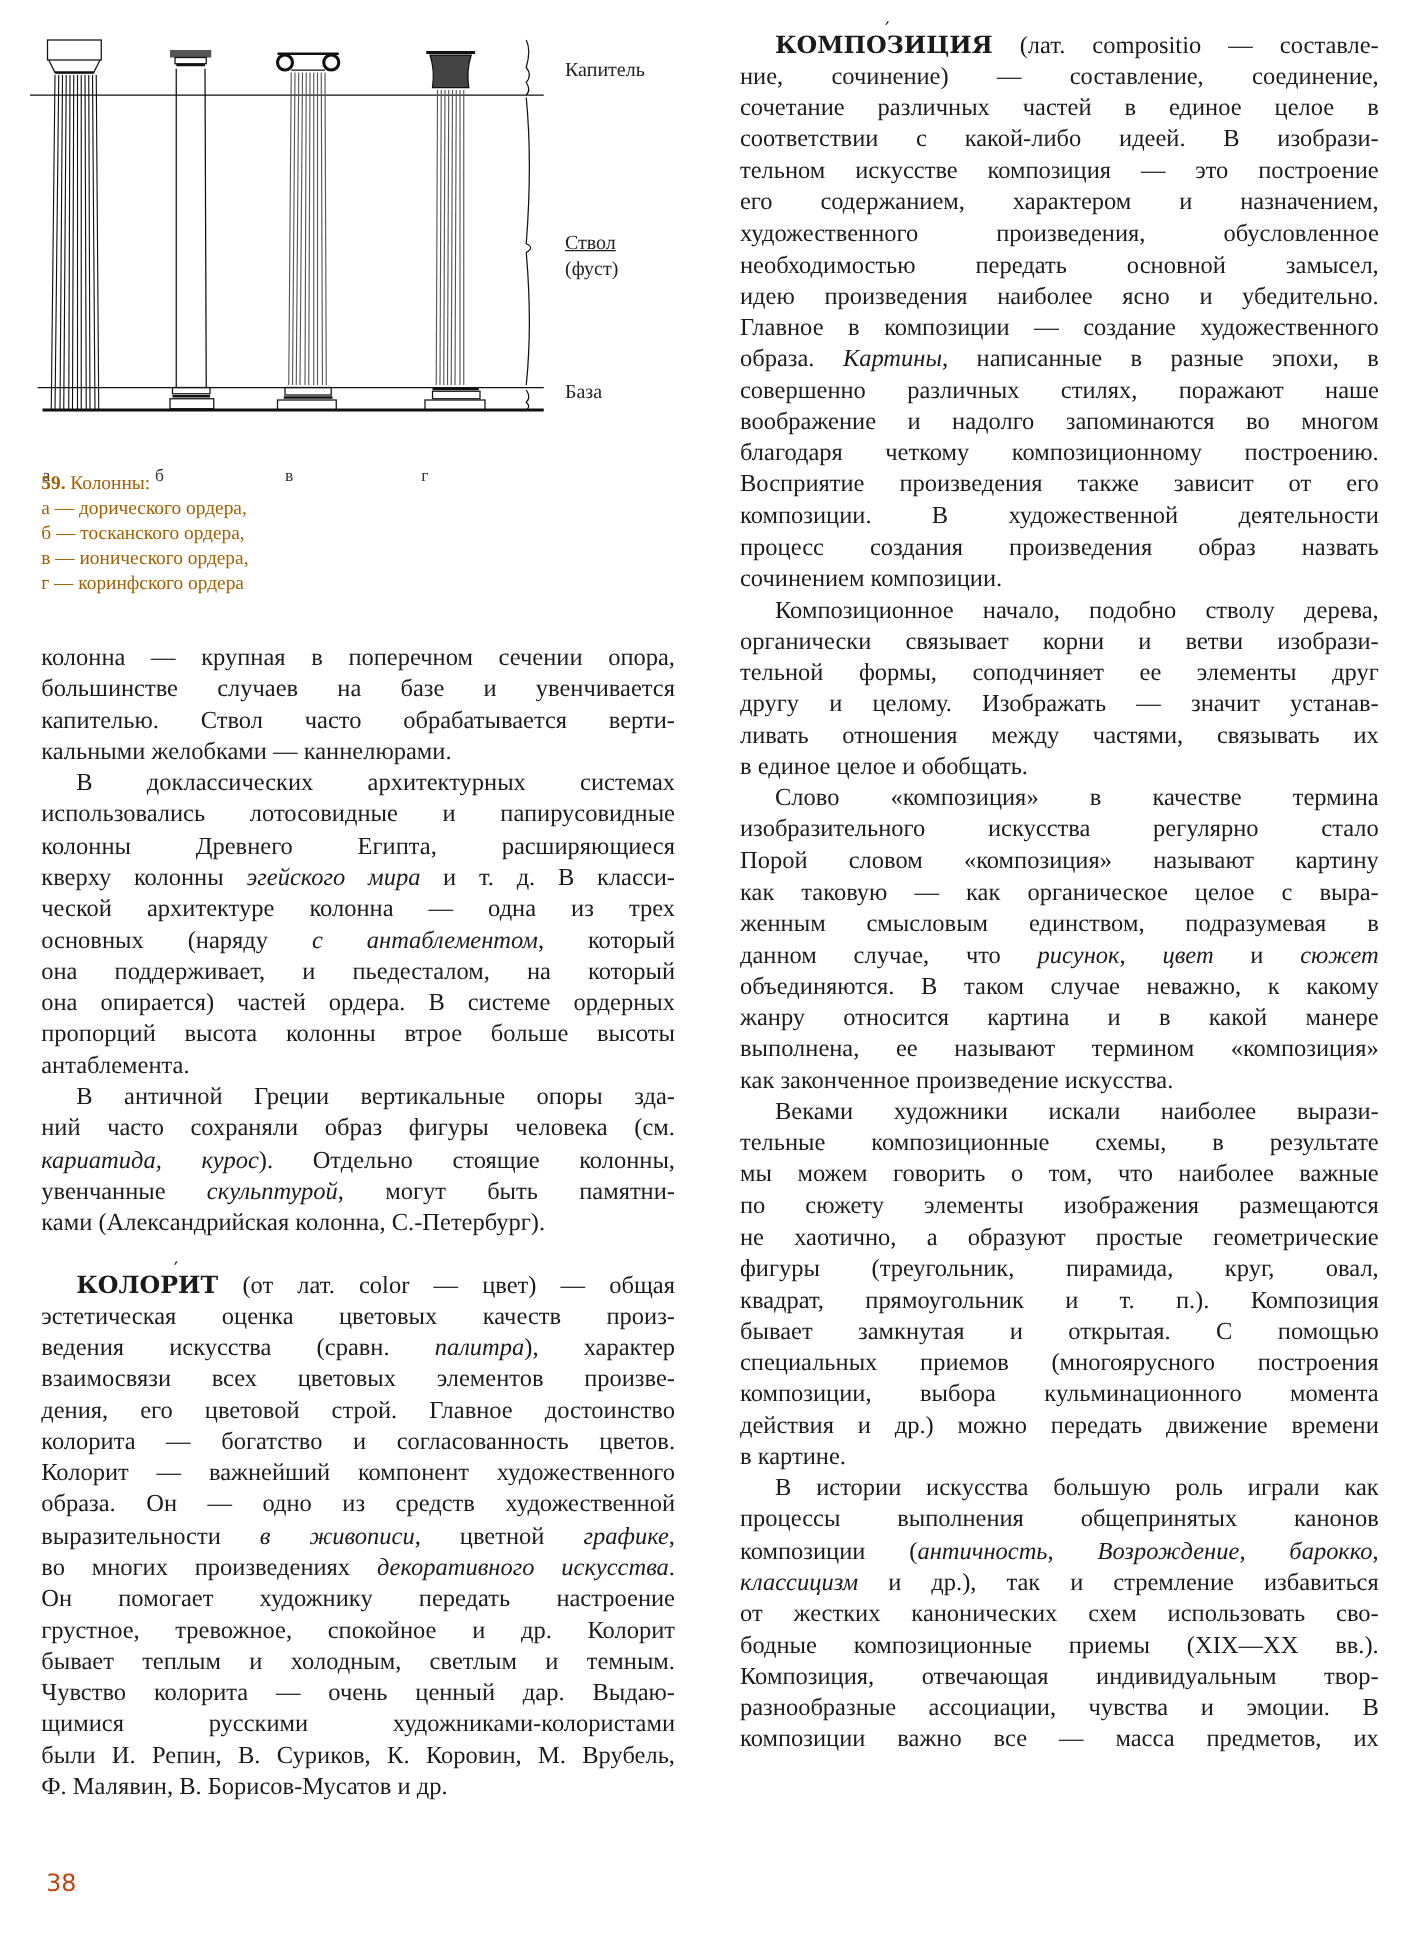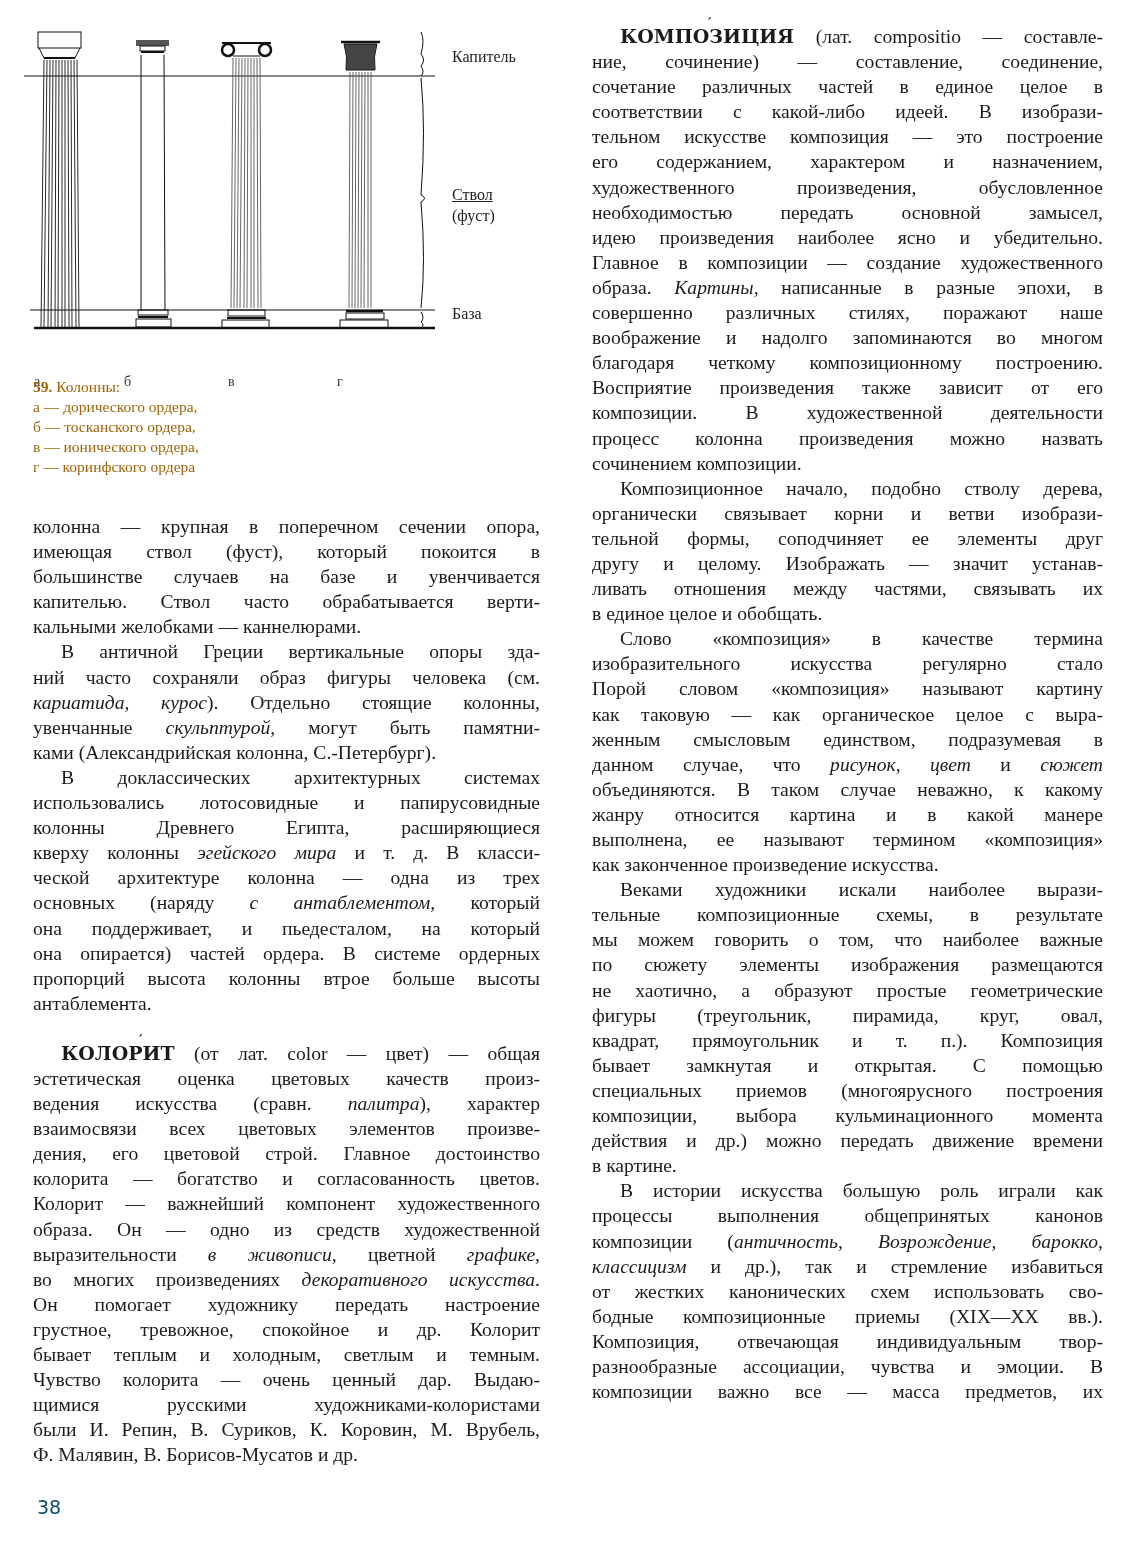--- a/index.html
+++ b/index.html
@@ -30,21 +30,21 @@
     position: absolute; font-family: "Liberation Serif", serif; font-size: 16px; color: #222;
   }
   .letter { position: absolute; top: 344px; font-family: "Liberation Serif", serif; font-size: 14px; color: #333; }
   .caption {
     position: absolute; left: 33px; top: 377px; font-family: "Liberation Serif", serif;
     font-size: 15.5px; line-height: 20px; color: #a16207;
   }
   .caption .num { font-weight: bold; }
   .page-number {
     position: absolute; left: 37px; top: 1496px; font-family: "DejaVu Sans", sans-serif;
-    font-size: 19px; color: #0c4a6e;
+    font-size: 19px; color: #c2410c;
   }
 </style>
 </head>
 <body>
 
 <div class="figure">
   <svg width="560" height="345" viewBox="0 0 560 345">
     <g stroke="#111" fill="none" stroke-width="1">
 
       <line x1="24" y1="46" x2="435" y2="46"></line>
@@ -136,43 +136,42 @@
   </div>
   <div>а — дорического ордера,</div>
   <div>б — тосканского ордера,</div>
   <div>в — ионического ордера,</div>
   <div>г — коринфского ордера</div>
 </div>
 
 <div class="col left-col">
   <div>
       <span class="line">колонна — крупная в поперечном сечении опора,</span>
-      <span class="line">имеющая ствол (фуст), который покоится в</span>
       <span class="line">большинстве случаев на базе и увенчивается</span>
       <span class="line">капителью. Ствол часто обрабатывается верти-</span>
       <span class="line last">кальными желобками — каннелюрами.</span>
-    </div>
-  <div>
-      <span class="line" style="padding-left: 28px;">В античной Греции вертикальные опоры зда-</span>
-      <span class="line">ний часто сохраняли образ фигуры человека (см.</span>
-      <span class="line"><i>кариатида, курос</i>). Отдельно стоящие колонны,</span>
-      <span class="line">увенчанные <i>скульптурой</i>, могут быть памятни-</span>
-      <span class="line last">ками (Александрийская колонна, С.-Петербург).</span>
     </div>
   <div>
       <span class="line" style="padding-left: 28px;">В доклассических архитектурных системах</span>
       <span class="line">использовались лотосовидные и папирусовидные</span>
       <span class="line">колонны Древнего Египта, расширяющиеся</span>
       <span class="line">кверху колонны <i>эгейского мира</i> и т. д. В класси-</span>
       <span class="line">ческой архитектуре колонна — одна из трех</span>
       <span class="line">основных (наряду <i>с антаблементом</i>, который</span>
       <span class="line">она поддерживает, и пьедесталом, на который</span>
       <span class="line">она опирается) частей ордера. В системе ордерных</span>
       <span class="line">пропорций высота колонны втрое больше высоты</span>
       <span class="line last">антаблемента.</span>
+    </div>
+  <div>
+      <span class="line" style="padding-left: 28px;">В античной Греции вертикальные опоры зда-</span>
+      <span class="line">ний часто сохраняли образ фигуры человека (см.</span>
+      <span class="line"><i>кариатида, курос</i>). Отдельно стоящие колонны,</span>
+      <span class="line">увенчанные <i>скульптурой</i>, могут быть памятни-</span>
+      <span class="line last">ками (Александрийская колонна, С.-Петербург).</span>
     </div>
   <div class="gap"></div>
   <div>
     <span class="line" style="padding-left:28px;"><span class="term"><span>КОЛОРИТ</span><span class="accent" style="left:78px;">′</span></span><span> (от лат. color — цвет) — общая</span></span>
     <div>
         <span class="line">эстетическая оценка цветовых качеств произ-</span>
         <span class="line">ведения искусства (сравн. <i>палитра</i>), характер</span>
         <span class="line">взаимосвязи всех цветовых элементов произве-</span>
         <span class="line">дения, его цветовой строй. Главное достоинство</span>
         <span class="line">колорита — богатство и согласованность цветов.</span>
@@ -203,21 +202,21 @@
         <span class="line">художественного произведения, обусловленное</span>
         <span class="line">необходимостью передать основной замысел,</span>
         <span class="line">идею произведения наиболее ясно и убедительно.</span>
         <span class="line">Главное в композиции — создание художественного</span>
         <span class="line">образа. <i>Картины</i>, написанные в разные эпохи, в</span>
         <span class="line">совершенно различных стилях, поражают наше</span>
         <span class="line">воображение и надолго запоминаются во многом</span>
         <span class="line">благодаря четкому композиционному построению.</span>
         <span class="line">Восприятие произведения также зависит от его</span>
         <span class="line">композиции. В художественной деятельности</span>
-        <span class="line">процесс колонна произведения можно назвать</span>
+        <span class="line">процесс создания произведения образ назвать</span>
         <span class="line last">сочинением композиции.</span>
       </div>
   </div>
   <div>
       <span class="line" style="padding-left: 28px;">Композиционное начало, подобно стволу дерева,</span>
       <span class="line">органически связывает корни и ветви изобрази-</span>
       <span class="line">тельной формы, соподчиняет ее элементы друг</span>
       <span class="line">другу и целому. Изображать — значит устанав-</span>
       <span class="line">ливать отношения между частями, связывать их</span>
       <span class="line last">в единое целое и обобщать.</span>

